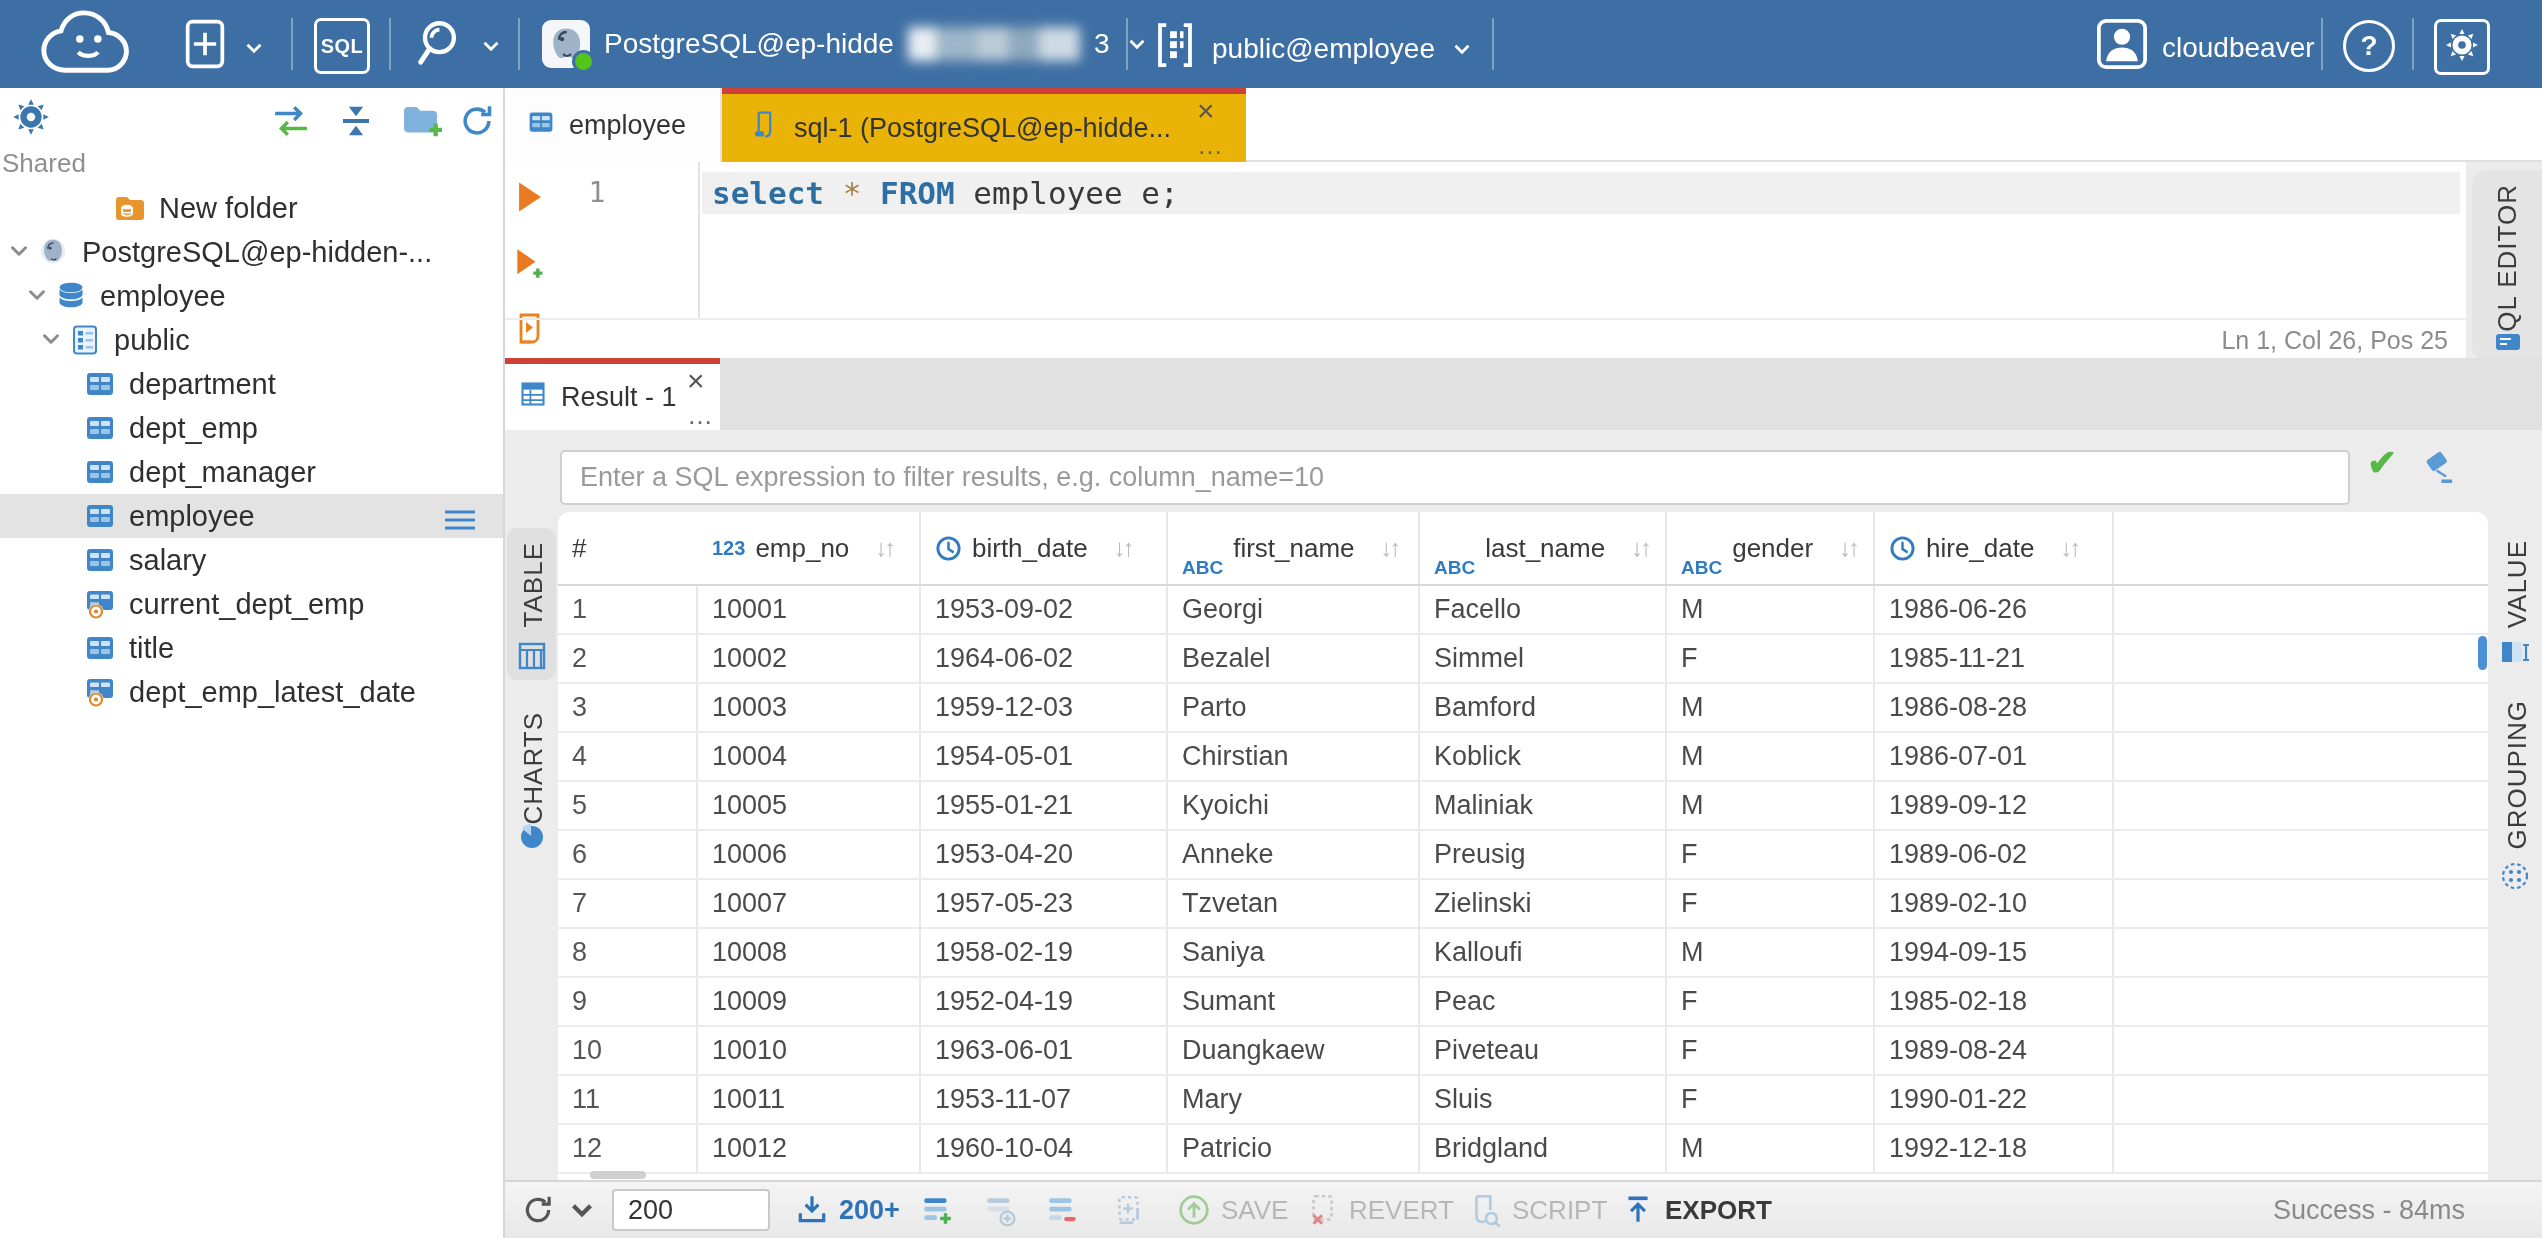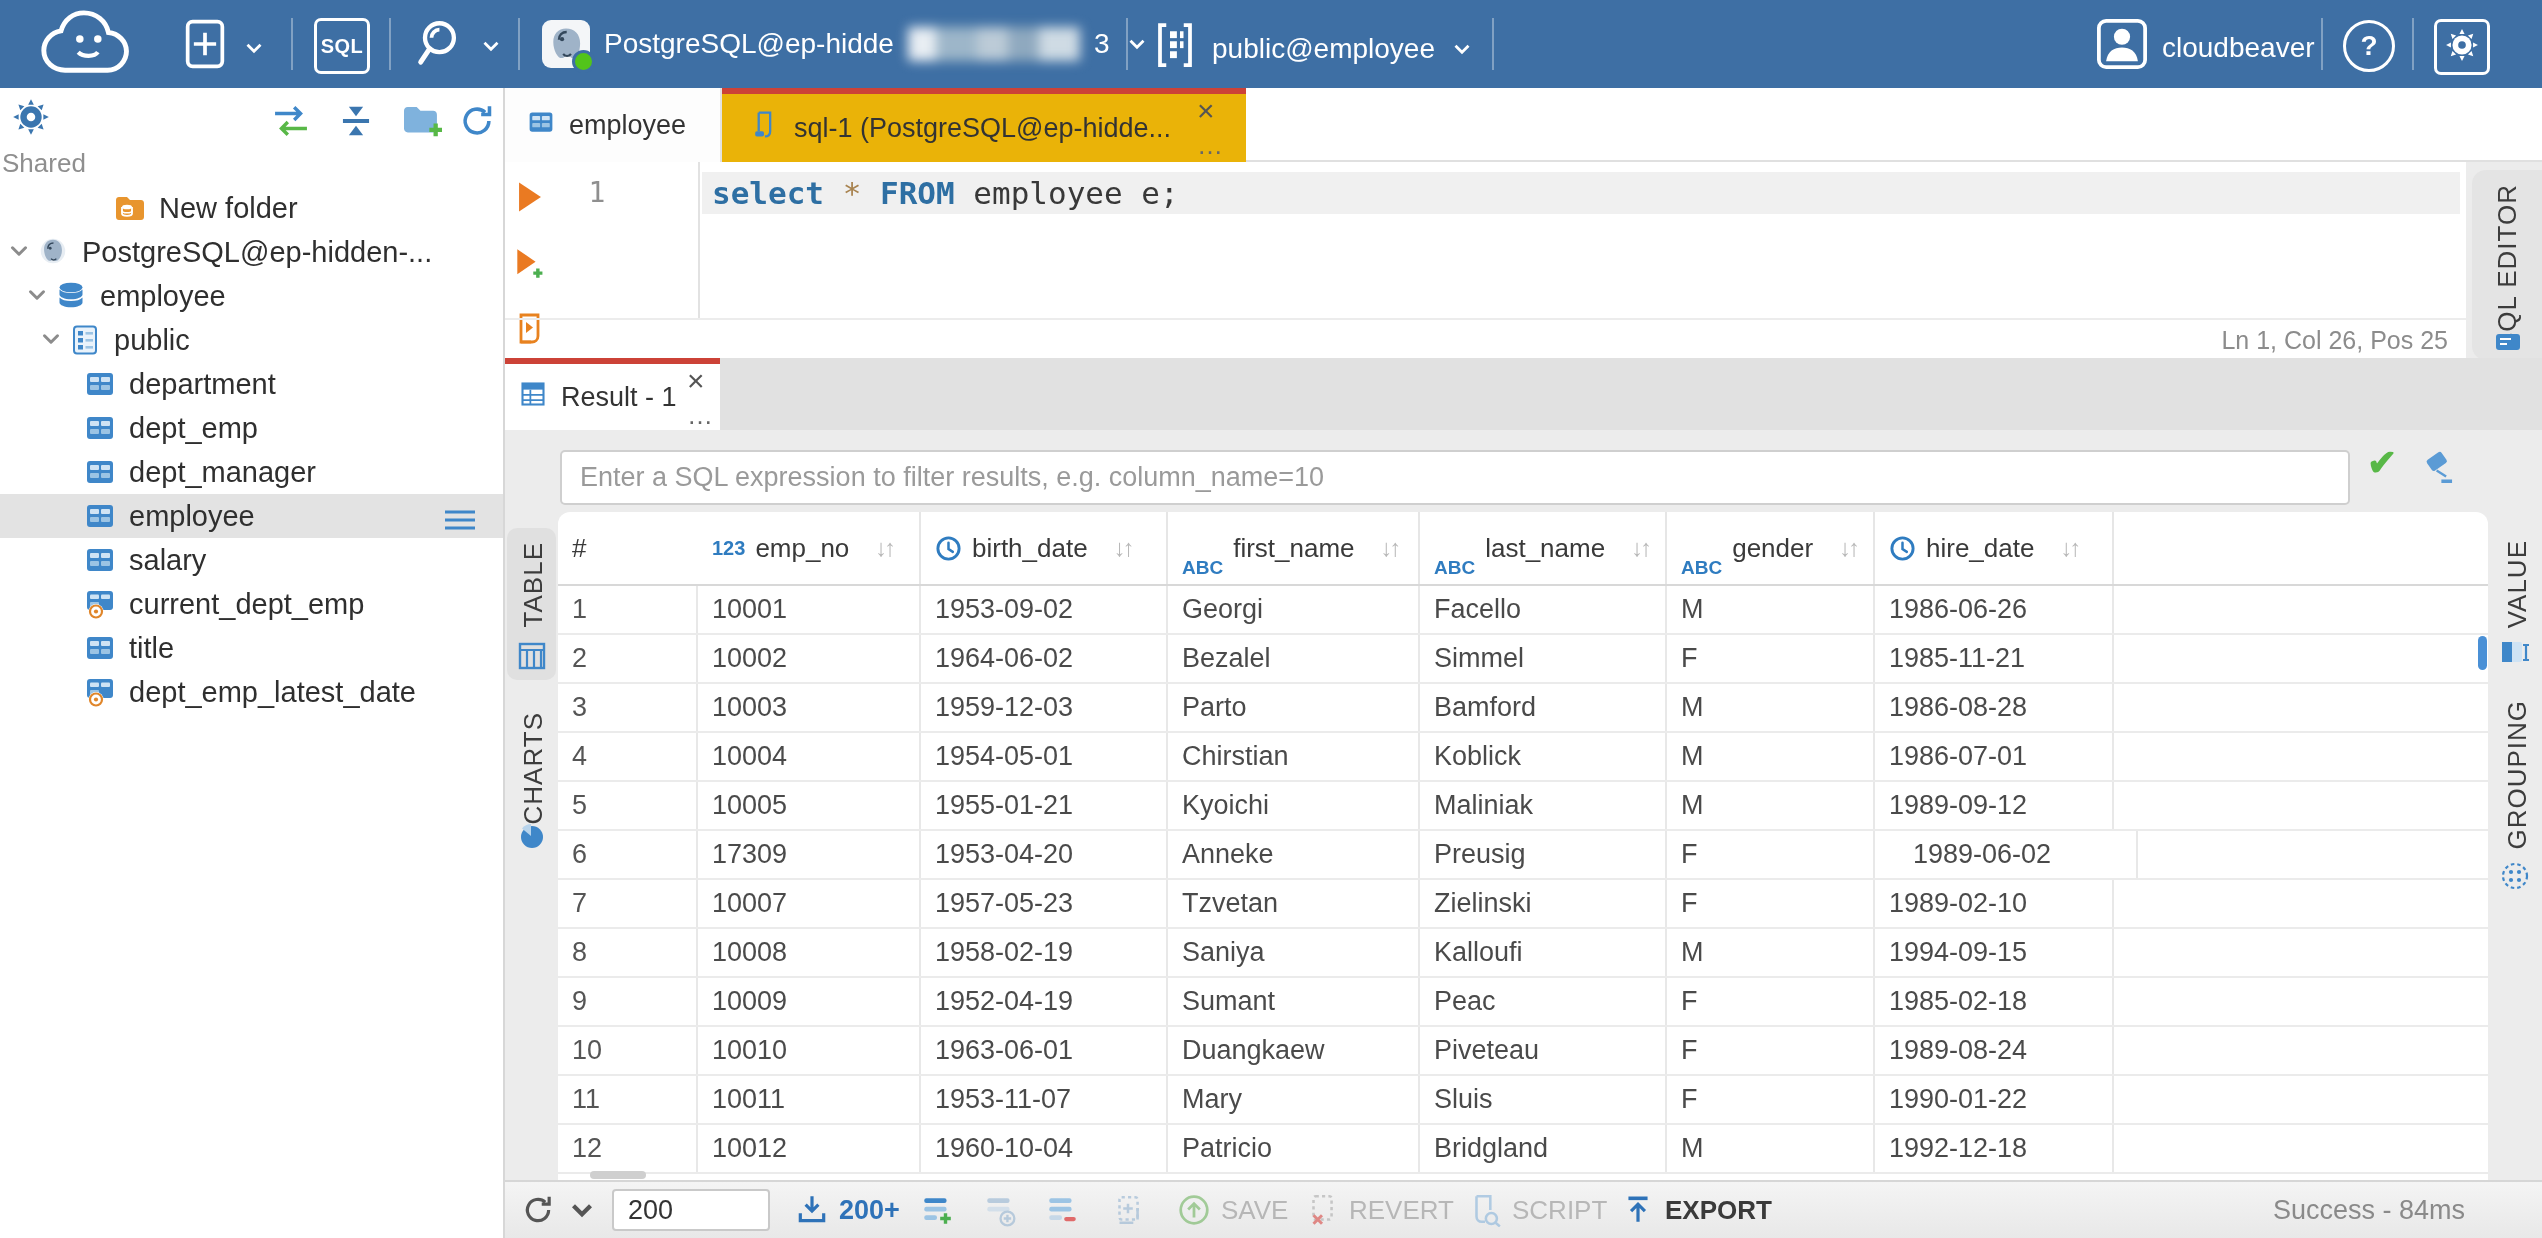--- a/index.html
+++ b/index.html
@@ -624,26 +624,26 @@
           <div class="gc" style="width: 140px; flex: 0 0 140px;">5</div>
           <div class="gc" style="width: 223px; flex: 0 0 223px;">10005</div>
           <div class="gc" style="width: 247px; flex: 0 0 247px;">1955-01-21</div>
           <div class="gc" style="width: 252px; flex: 0 0 252px;">Kyoichi</div>
           <div class="gc" style="width: 247px; flex: 0 0 247px;">Maliniak</div>
           <div class="gc" style="width: 208px; flex: 0 0 208px;">M</div>
           <div class="gc" style="width: 239px; flex: 0 0 239px;">1989-09-12</div>
         </div>
         <div class="grow">
           <div class="gc" style="width: 140px; flex: 0 0 140px;">6</div>
-          <div class="gc" style="width: 223px; flex: 0 0 223px;">17309</div>
+          <div class="gc" style="width: 223px; flex: 0 0 223px;">10006</div>
           <div class="gc" style="width: 247px; flex: 0 0 247px;">1953-04-20</div>
           <div class="gc" style="width: 252px; flex: 0 0 252px;">Anneke</div>
           <div class="gc" style="width: 247px; flex: 0 0 247px;">Preusig</div>
           <div class="gc" style="width: 208px; flex: 0 0 208px;">F</div>
-          <div class="gc" style="width: 239px; flex: 0 0 239px; margin-left: 24px;">1989-06-02</div>
+          <div class="gc" style="width: 239px; flex: 0 0 239px;">1989-06-02</div>
         </div>
         <div class="grow">
           <div class="gc" style="width: 140px; flex: 0 0 140px;">7</div>
           <div class="gc" style="width: 223px; flex: 0 0 223px;">10007</div>
           <div class="gc" style="width: 247px; flex: 0 0 247px;">1957-05-23</div>
           <div class="gc" style="width: 252px; flex: 0 0 252px;">Tzvetan</div>
           <div class="gc" style="width: 247px; flex: 0 0 247px;">Zielinski</div>
           <div class="gc" style="width: 208px; flex: 0 0 208px;">F</div>
           <div class="gc" style="width: 239px; flex: 0 0 239px;">1989-02-10</div>
         </div>

